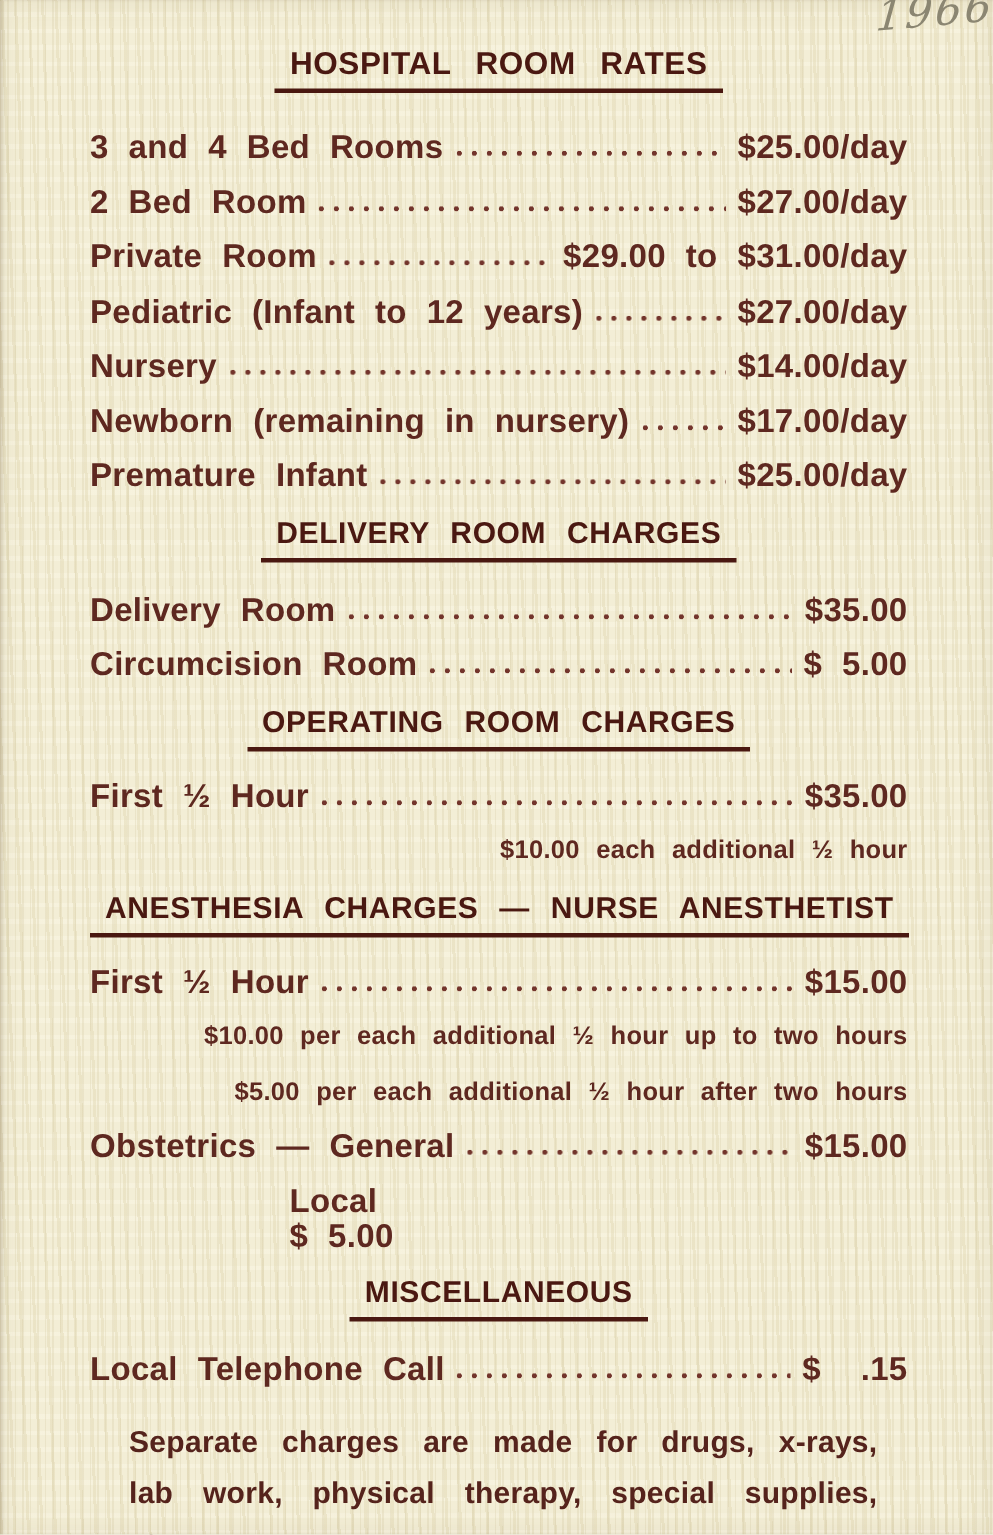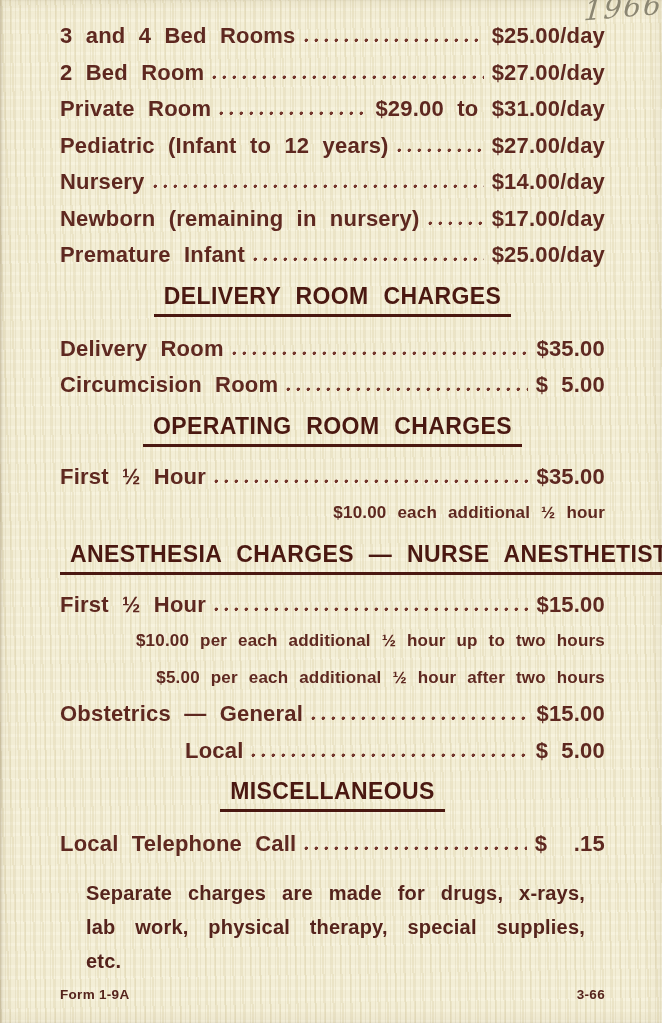--- a/index.html
+++ b/index.html
@@ -33,41 +33,41 @@
     letter-spacing: 2px;
     color: #8b8672;
     transform: rotate(-5deg) skewX(-10deg);
   }
   .heading-wrap { text-align: center; }
   .heading {
     display: inline-block;
     padding: 0 10px 4px;
     border-bottom: 3px solid currentColor;
     color: #4a1811;
-    font-size: 23px;
+    font-size: 20px;
     letter-spacing: 0.4px;
     word-spacing: 8px;
     white-space: nowrap;
   }
   .title-wrap { margin-top: 31px; }
   .title-wrap .heading { font-size: 21px; word-spacing: 10px; }
   .rows { margin-top: 27px; }
   .rows--tight { margin-top: 23px; }
   .rows--after-head { margin-top: 21px; }
   .row {
     display: flex;
     align-items: baseline;
     line-height: 18px;
     font-size: 22px;
     letter-spacing: 0.2px;
     word-spacing: 7px;
     margin-bottom: 18.5px;
   }
   .row .label { white-space: nowrap; }
-  .row.indent { padding-left: 125px; }
+  .row.indent { padding-left: 125px; flex-direction: column; }
   .leader {
     flex: 1 1 auto;
     height: 5px;
     margin: 0 8px;
     background-image: radial-gradient(circle at 2.2px 2.2px, #73352c 1.5px, rgba(0,0,0,0) 1.9px);
     background-size: 10px 5px;
     background-repeat: repeat-x;
     background-position: left bottom;
   }
   .price { white-space: pre; }
@@ -103,20 +103,23 @@
     color: #55231c;
   }
 </style>
 </head>
 <body>
 
 <div class="page">
 
   <div class="handwritten">1966</div>
 
+  <div class="heading-wrap title-wrap">
+    <span class="heading">HOSPITAL ROOM RATES</span>
+  </div>
 
   <div class="rows">
     <div class="row">
       <span class="label">3 and 4 Bed Rooms</span>
       <span class="leader"></span>
       <span class="price">$25.00/day</span>
     </div>
     <div class="row">
       <span class="label">2 Bed Room</span>
       <span class="leader"></span>

